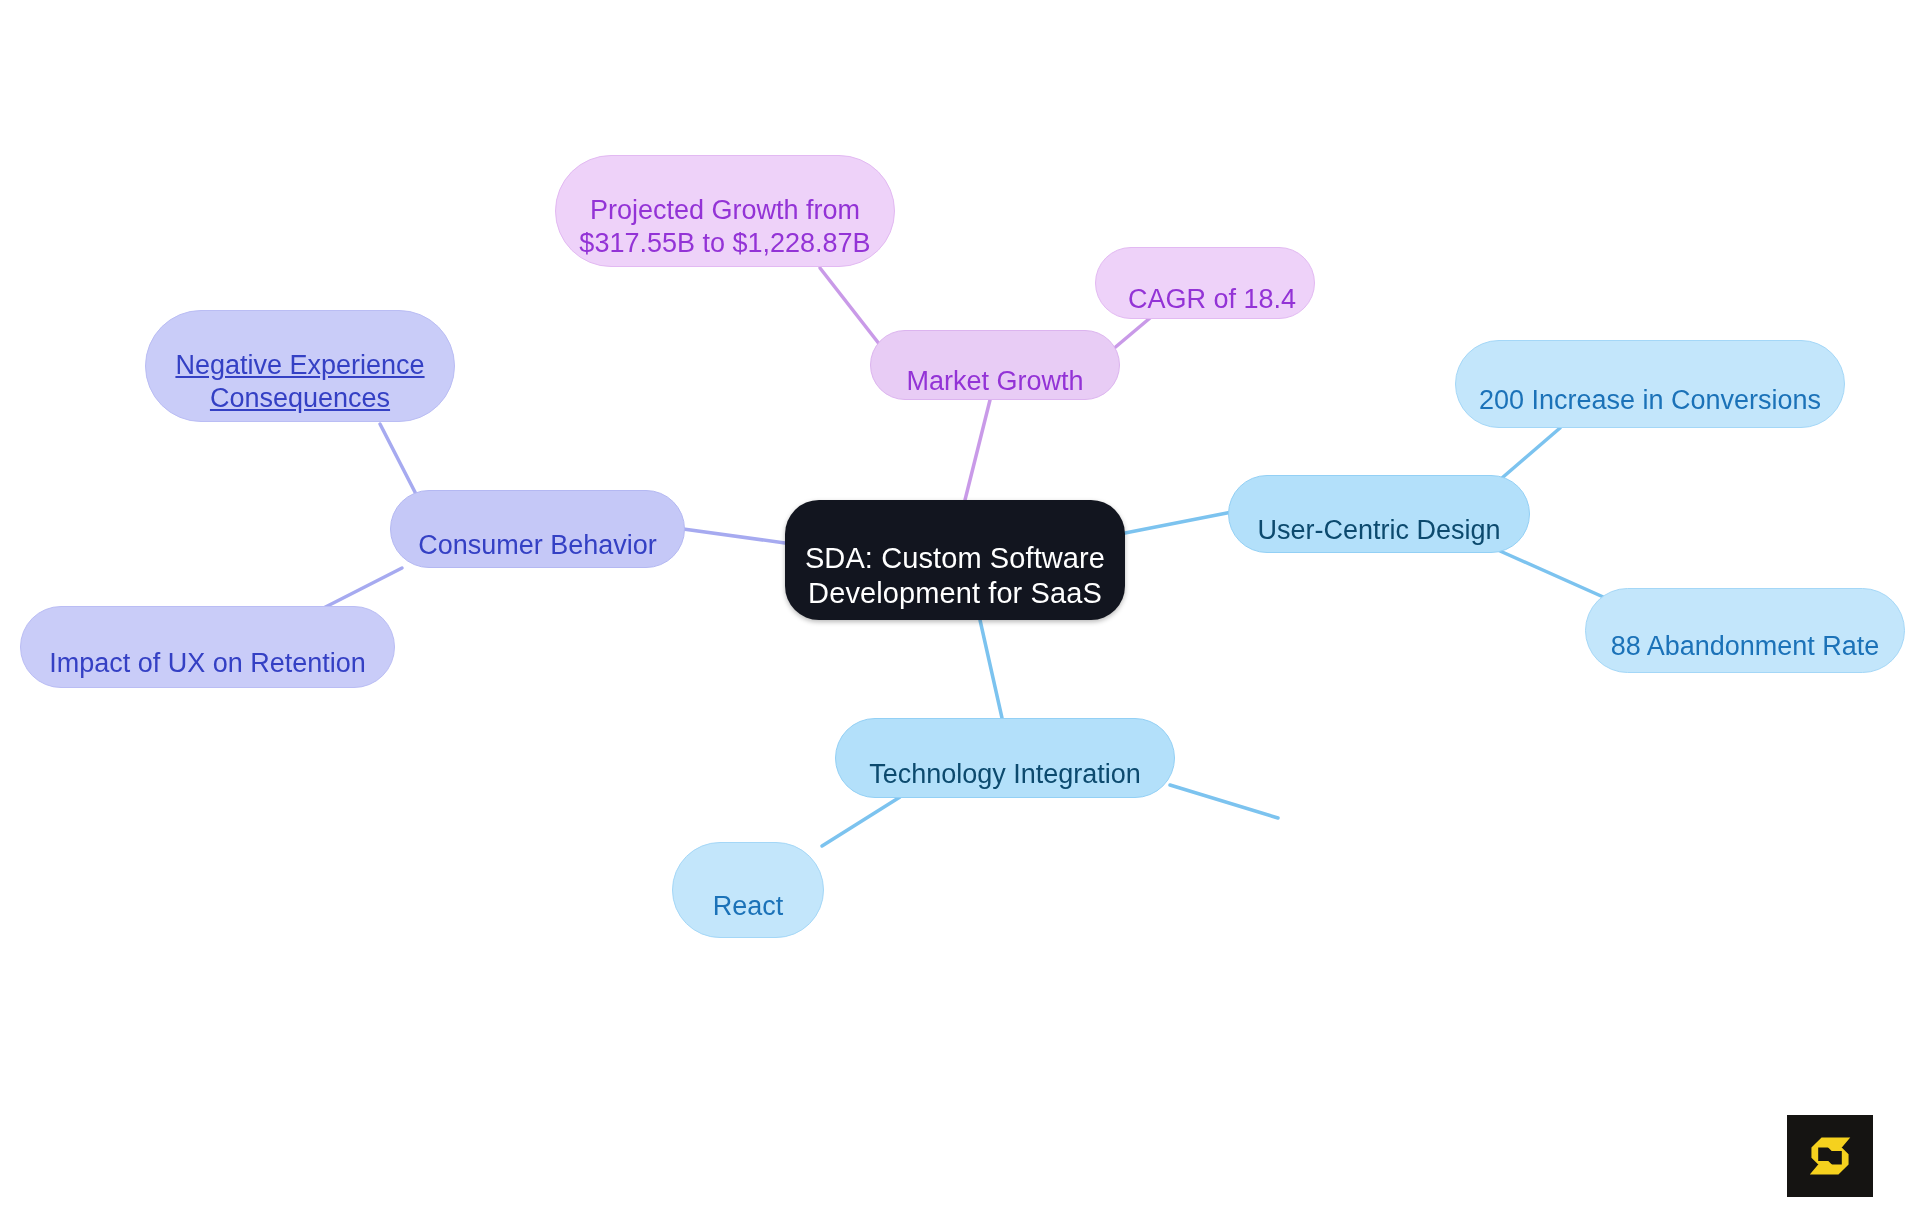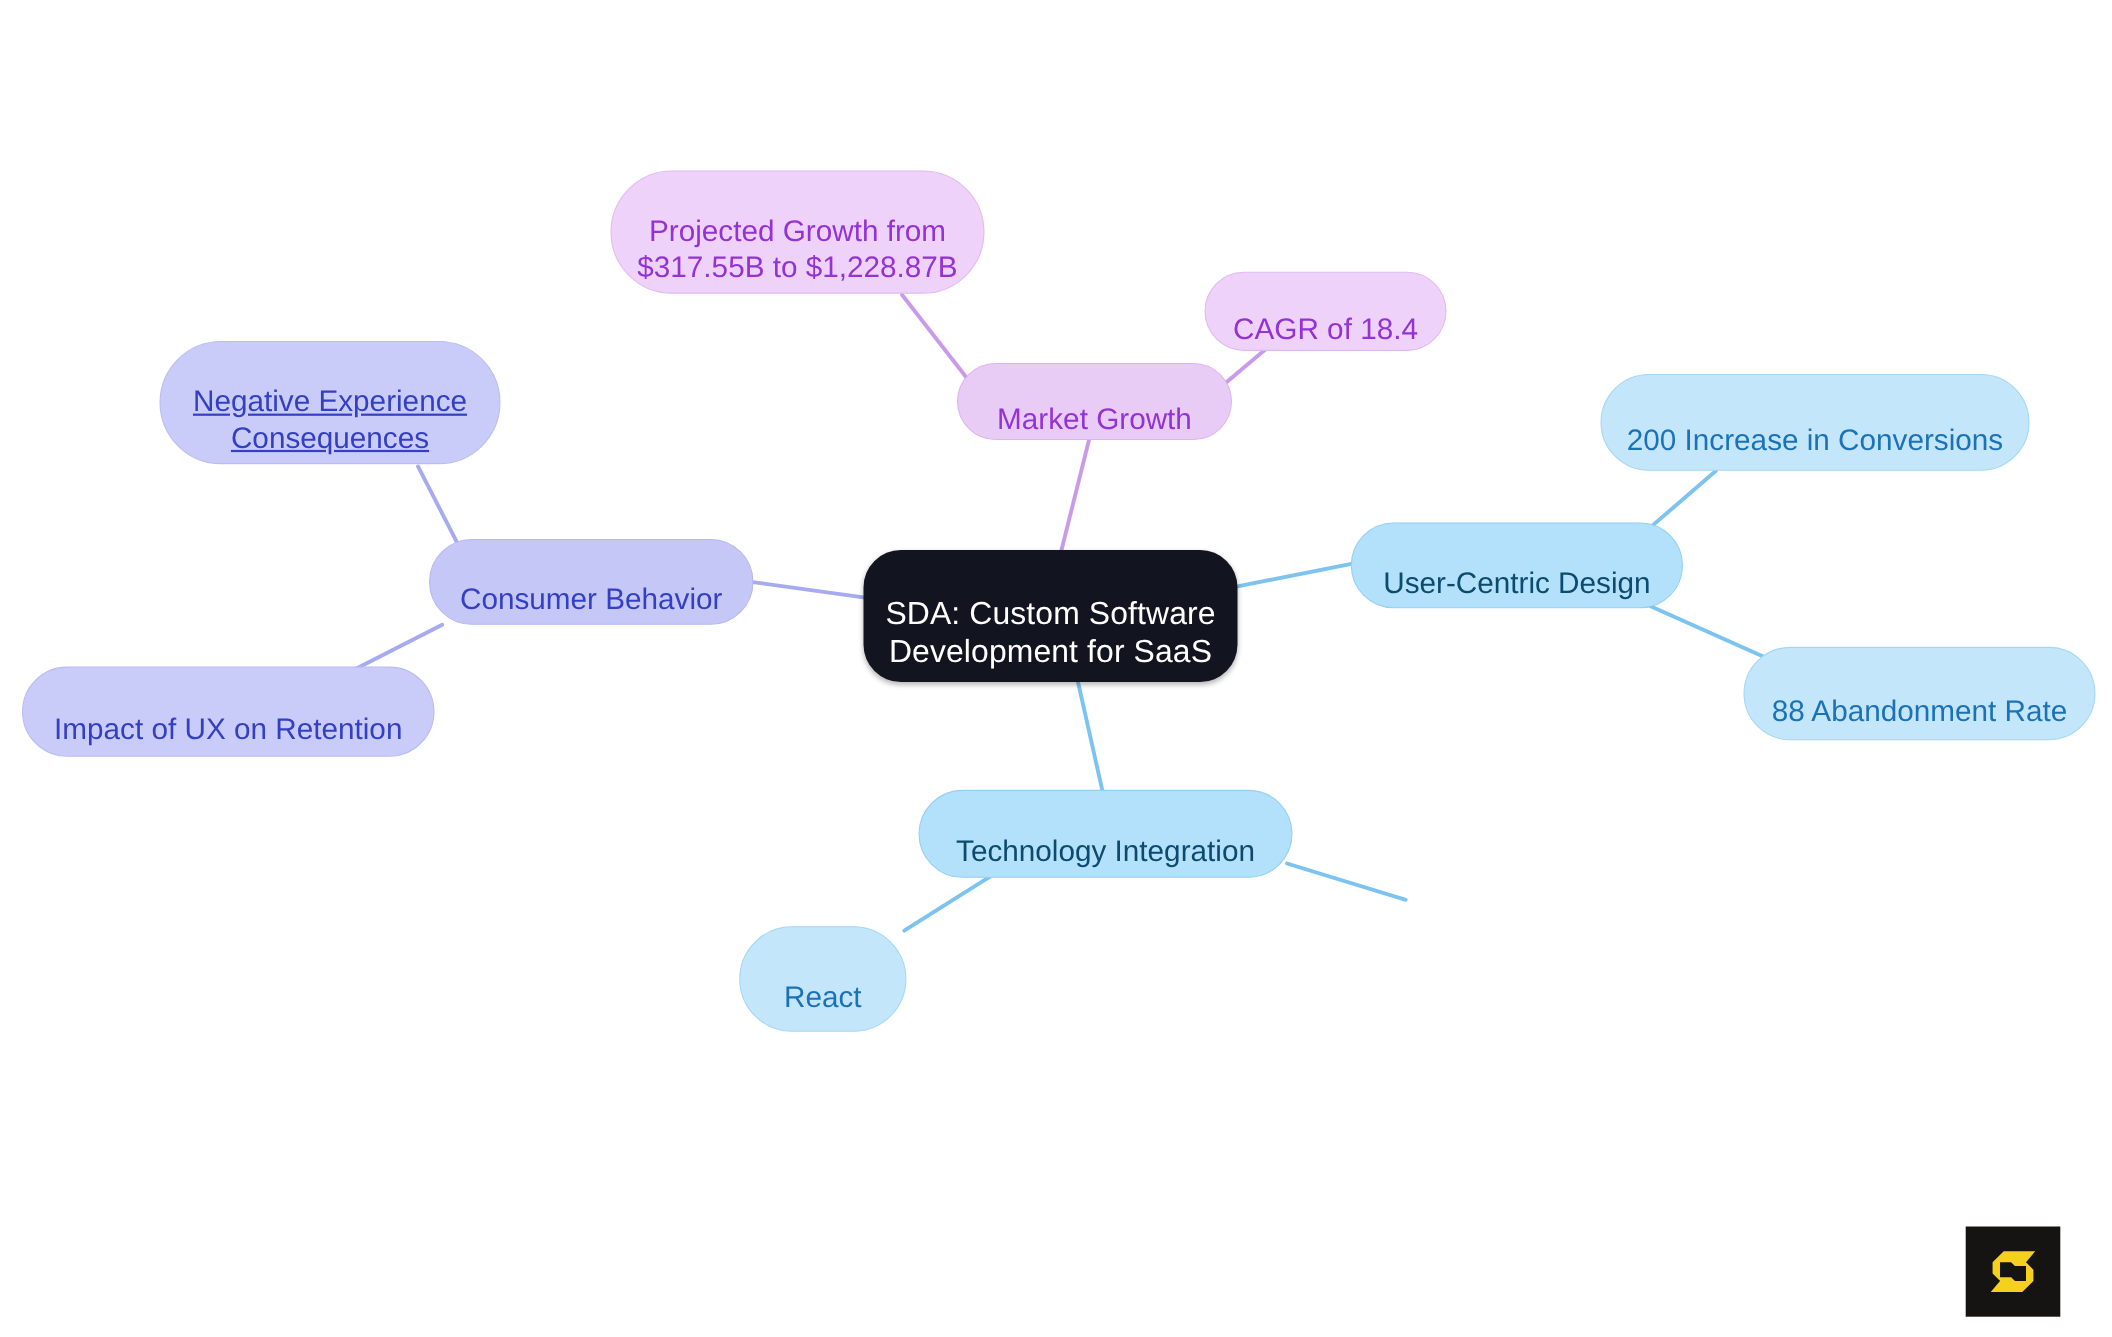--- a/index.html
+++ b/index.html
@@ -147,21 +147,21 @@
 
   <div class="node node-branch-purple" style="left:870px; top:330px; width:250px; height:70px;">
     <span class="node-label">Market Growth</span>
   </div>
 
   <div class="node node-leaf-purple" style="left:555px; top:155px; width:340px; height:112px;">
     <span class="node-label">Projected Growth from
 $317.55B to $1,228.87B</span>
   </div>
 
-  <div class="node node-leaf-purple" style="left:1095px; top:247px; width:220px; height:72px;">
+  <div class="node node-leaf-purple" style="left:1095px; top:247px; width:220px; height:72px;text-align:right;">
     <span class="node-label">CAGR of 18.4</span>
   </div>
 
   <div class="node node-branch-peri" style="left:390px; top:490px; width:295px; height:78px;">
     <span class="node-label">Consumer Behavior</span>
   </div>
 
   <div class="node node-leaf-peri" style="left:145px; top:310px; width:310px; height:112px;text-decoration:underline;">
     <span class="node-label">Negative Experience
 Consequences</span>

